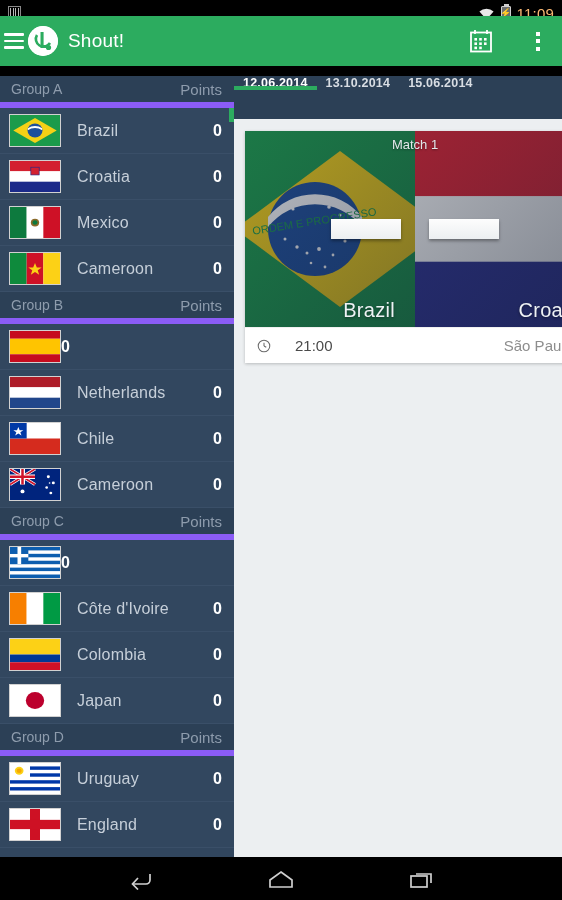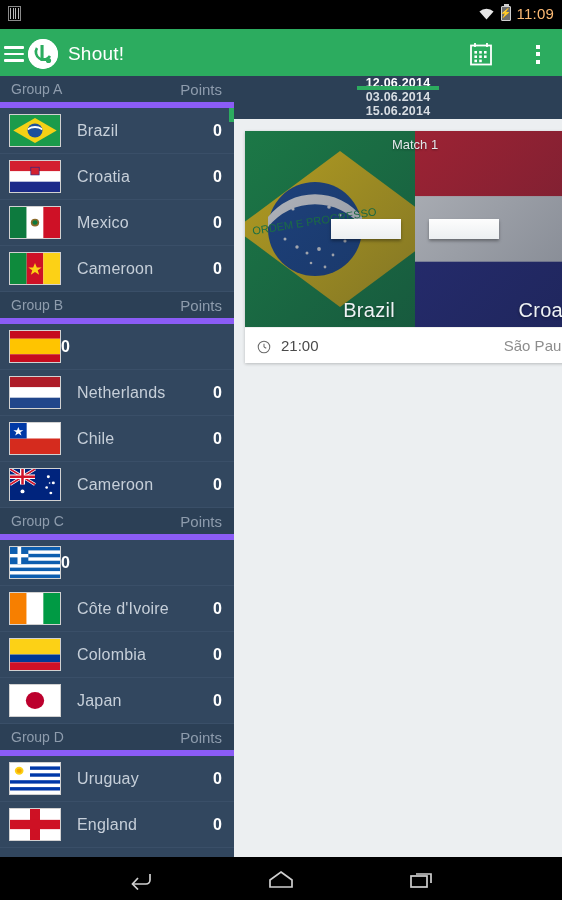--- a/index.html
+++ b/index.html
@@ -21,21 +21,21 @@
   .wifi-icon svg{ display:block; }
   .batt-icon{ width:10px; height:15px; border:1.5px solid #cfcfcf; border-radius:1px;
               position:relative; background:#6d6d6d; }
   .batt-icon:before{ content:""; position:absolute; top:-3px; left:2px; width:5px; height:2px; background:#cfcfcf;}
   .batt-bolt{ position:absolute; inset:0; display:flex; align-items:center; justify-content:center;
               color:#fff; font-size:9px; line-height:1; }
   #clock-text{ color:#fdba74; font-size:15px; letter-spacing:.2px; }
 
   
   #app-bar{
-    position:absolute; top:29px; left:0; width:562px; height:50px;
+    position:absolute; top:16px; left:0; width:562px; height:50px;
     background:#2cac5f; display:flex; align-items:center; padding:0 14px 0 4px;
     box-shadow:0 1px 2px rgba(0,0,0,.25);
   }
   .hamburger{ width:22px; height:22px; display:flex; flex-direction:column;
               justify-content:center; gap:4px; cursor:pointer; margin-right:2px;}
   .hamburger i{ display:block; height:2.5px; background:#fff; border-radius:1px; width:20px; }
   .logo-badge{ width:30px; height:30px; border-radius:50%; background:#fff;
                display:flex; align-items:center; justify-content:center; margin-right:10px;
                position:relative; overflow:hidden; }
   .logo-badge svg{ display:block; }
@@ -69,22 +69,22 @@
   .team-name{ flex:1; color:#c6cfd9; font-size:16px; margin-left:16px; letter-spacing:.2px;}
   .team-pts{ color:#ffffff; font-size:16px; font-weight:700; }
   .scroll-pip{ position:absolute; top:32px; right:0; width:5px; height:14px; background:#2cac5f; }
 
   
   #main{
     position:absolute; top:76px; left:234px; width:328px; height:781px;
     background:#eceff1; overflow:hidden;
   }
   #tab-strip{
-    height:43px; background:#2c4056; display:flex; align-items:center;
-    overflow:hidden; position:relative;flex-direction:column;
+    height:43px; background:#2c4056; display:flex; align-items:flex-start;
+    overflow:hidden; position:relative;
   }
   .date-tab{
     flex:0 0 auto; min-width:77px; display:flex; align-items:center; justify-content:center;
     color:#d8dde3; font-size:12.5px; font-weight:700; letter-spacing:.2px;
     position:relative; cursor:pointer; padding:0 9px;
   }
   .date-tab + .date-tab:before{
     content:""; position:absolute; left:0; top:9px; bottom:9px; width:1px; background:#3d5269;
   }
   .date-tab.active{ color:#ffffff; }
@@ -114,21 +114,21 @@
   .score-plate{
     position:absolute; top:50%; transform:translateY(-50%); width:70px; height:20px;
     background:linear-gradient(#fdfdfd,#eceff1); box-shadow:0 2px 3px rgba(0,0,0,.35); z-index:6;
   }
   .score-plate.left{ right:14px; }
   .score-plate.right{ left:14px; }
   .card-footer{
     height:36px; display:flex; align-items:center; justify-content:space-between;
     padding:0 12px; background:#fff; border-top:1px solid #f0f0f0;
   }
-  .ft-left{ display:flex; align-items:flex-end; gap:10px; color:#4a4a4a; font-size:15px; }
+  .ft-left{ display:flex; align-items:center; gap:24px; color:#4a4a4a; font-size:15px; }
   .clock-ic{ width:14px; height:14px; }
   .ft-right{ color:#8d8d8d; font-size:15px; white-space:nowrap; }
 
   
   #nav-bar{
     position:absolute; bottom:0; left:0; width:562px; height:43px; background:#000;
     display:flex; align-items:center; justify-content:center; gap:105px;
   }
   .nav-btn{ width:36px; height:30px; display:flex; align-items:center; justify-content:center; cursor:pointer;}
 </style>
@@ -370,21 +370,21 @@
         <span class="team-name">England</span>
         <span class="team-pts">0</span>
       </div>
     </div>
   <div class="scroll-pip"></div>
 </div>
 
 <div id="main">
   <div id="tab-strip">
       <div class="date-tab active">12.06.2014</div>
-      <div class="date-tab">03.06.2014</div>
+      <div class="date-tab">13.10.2014</div>
       <div class="date-tab">15.06.2014</div>
     </div>
 
   <div id="match-card">
     <div class="card-flags">
       <div class="card-half">
         <div class="flag-big">
           <svg viewBox="0 0 170 196" preserveAspectRatio="none" width="100%" height="100%">
             <rect width="170" height="196" fill="#1b9b4b"></rect>
             <polygon points="-10,98 95,20 200,98 95,176" fill="#f5d116"></polygon>

